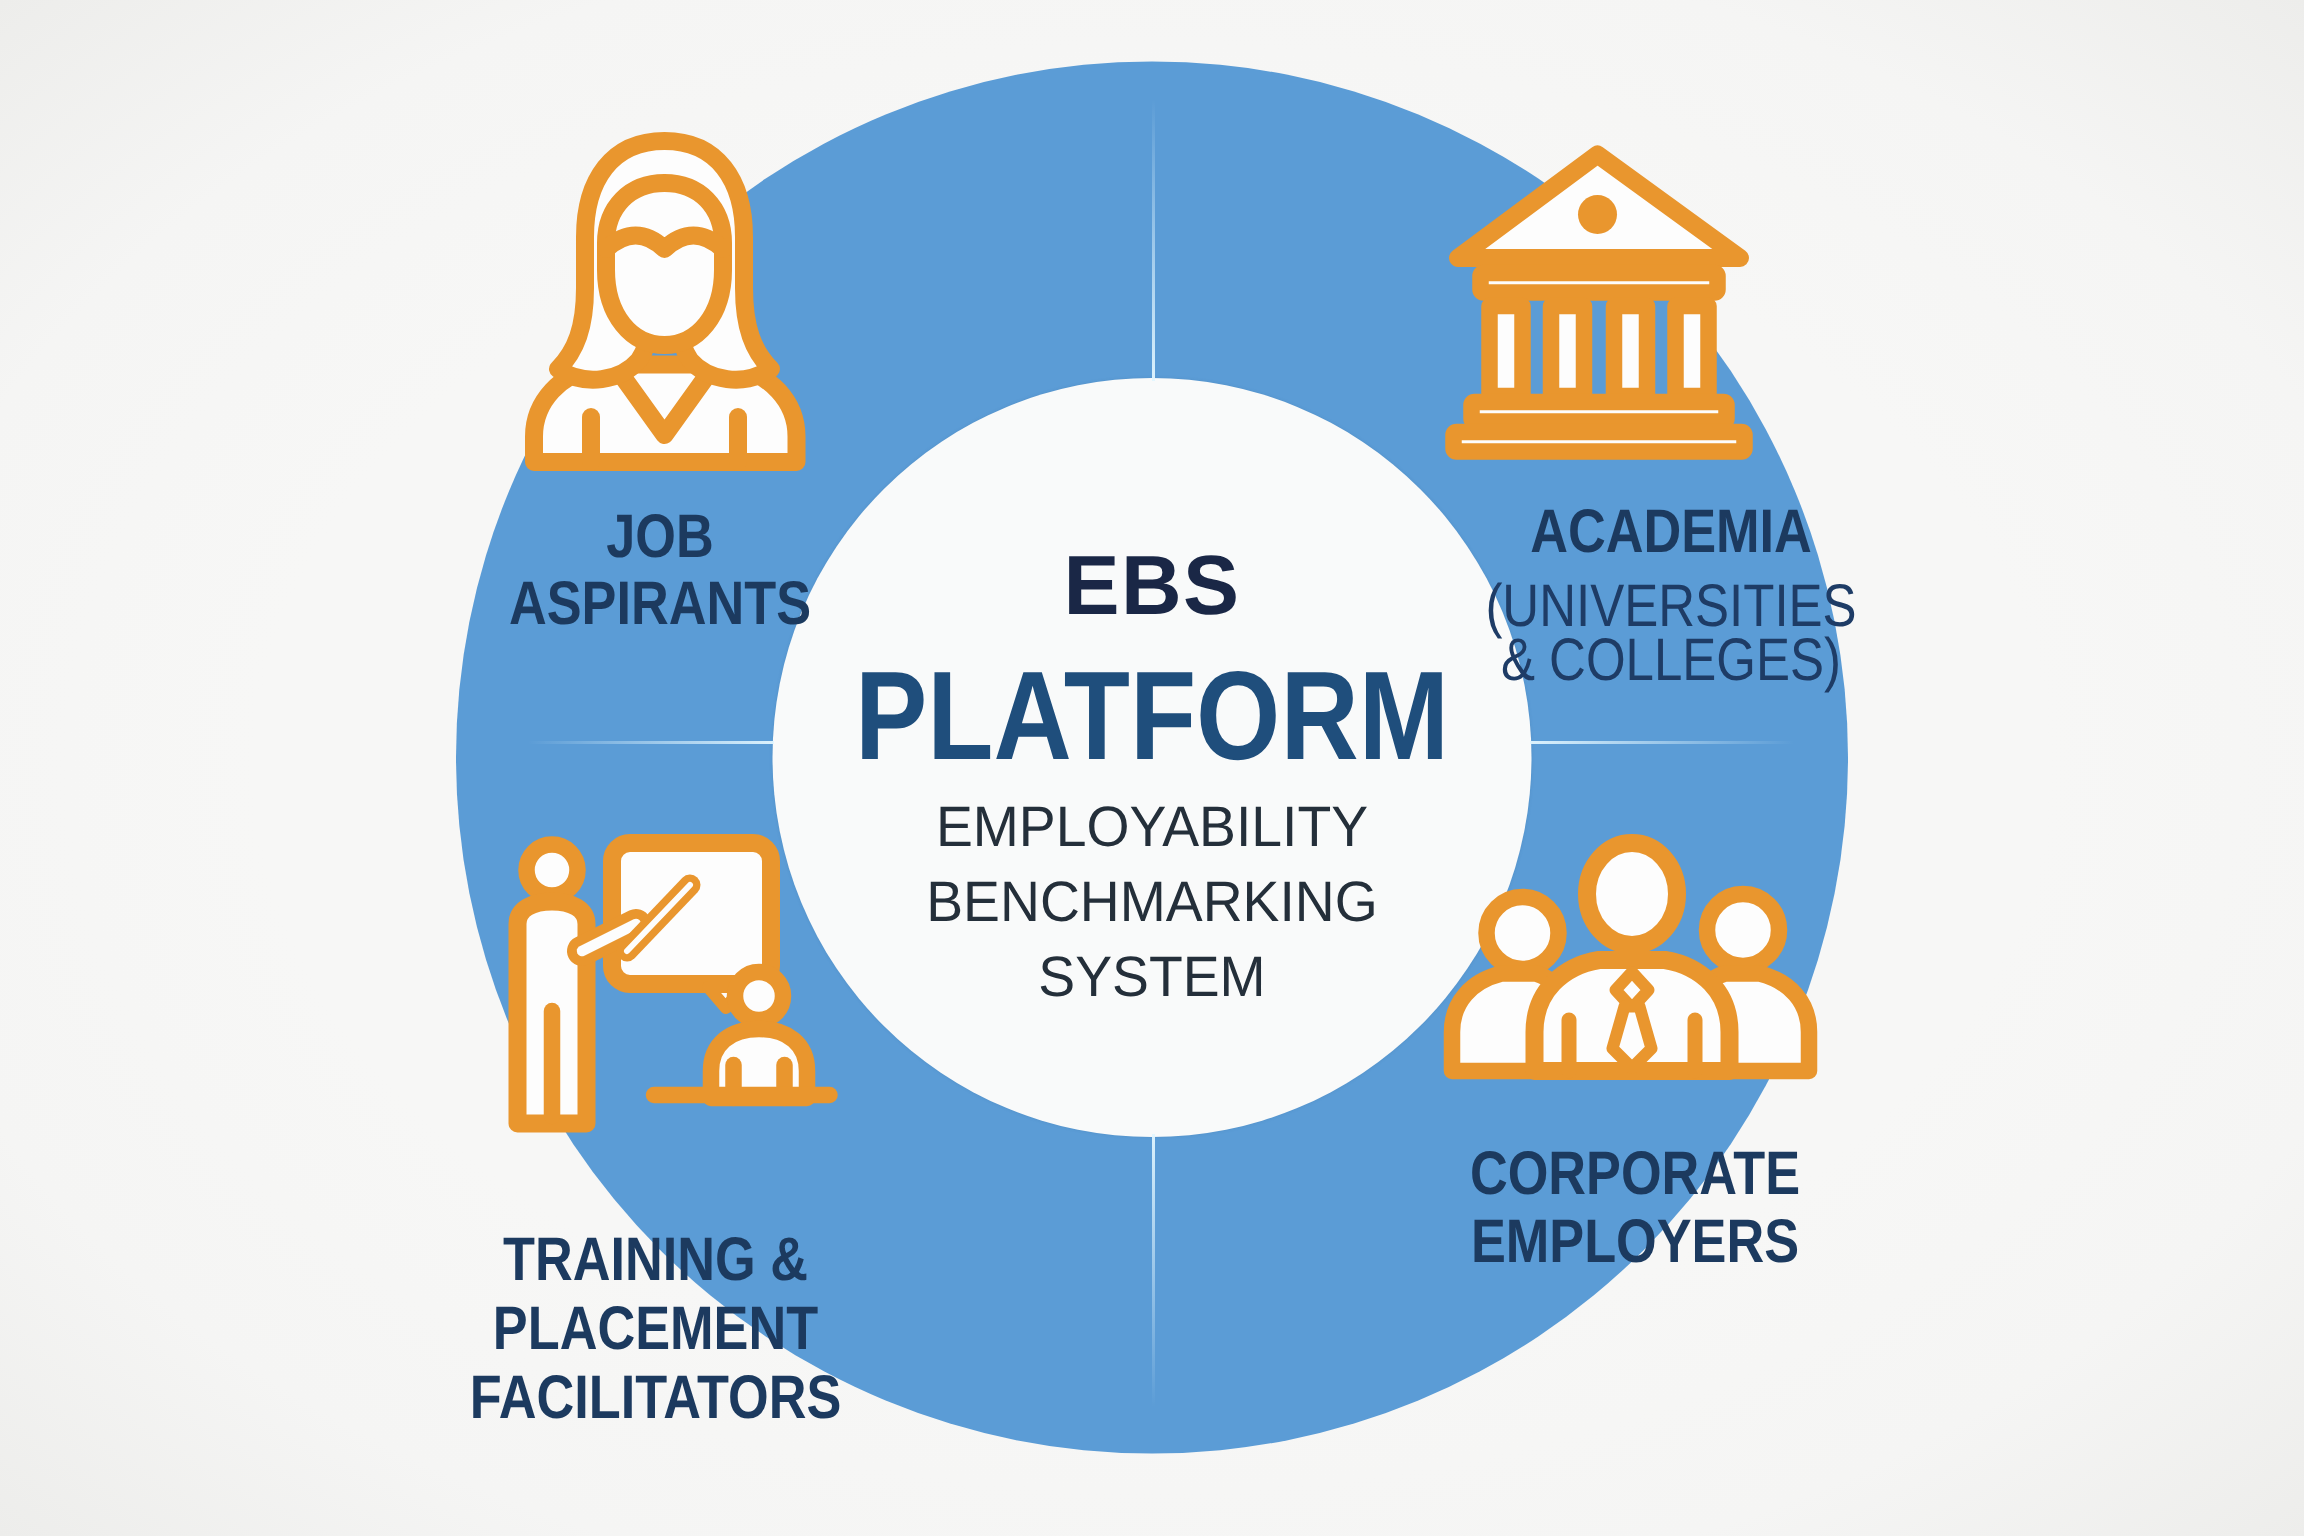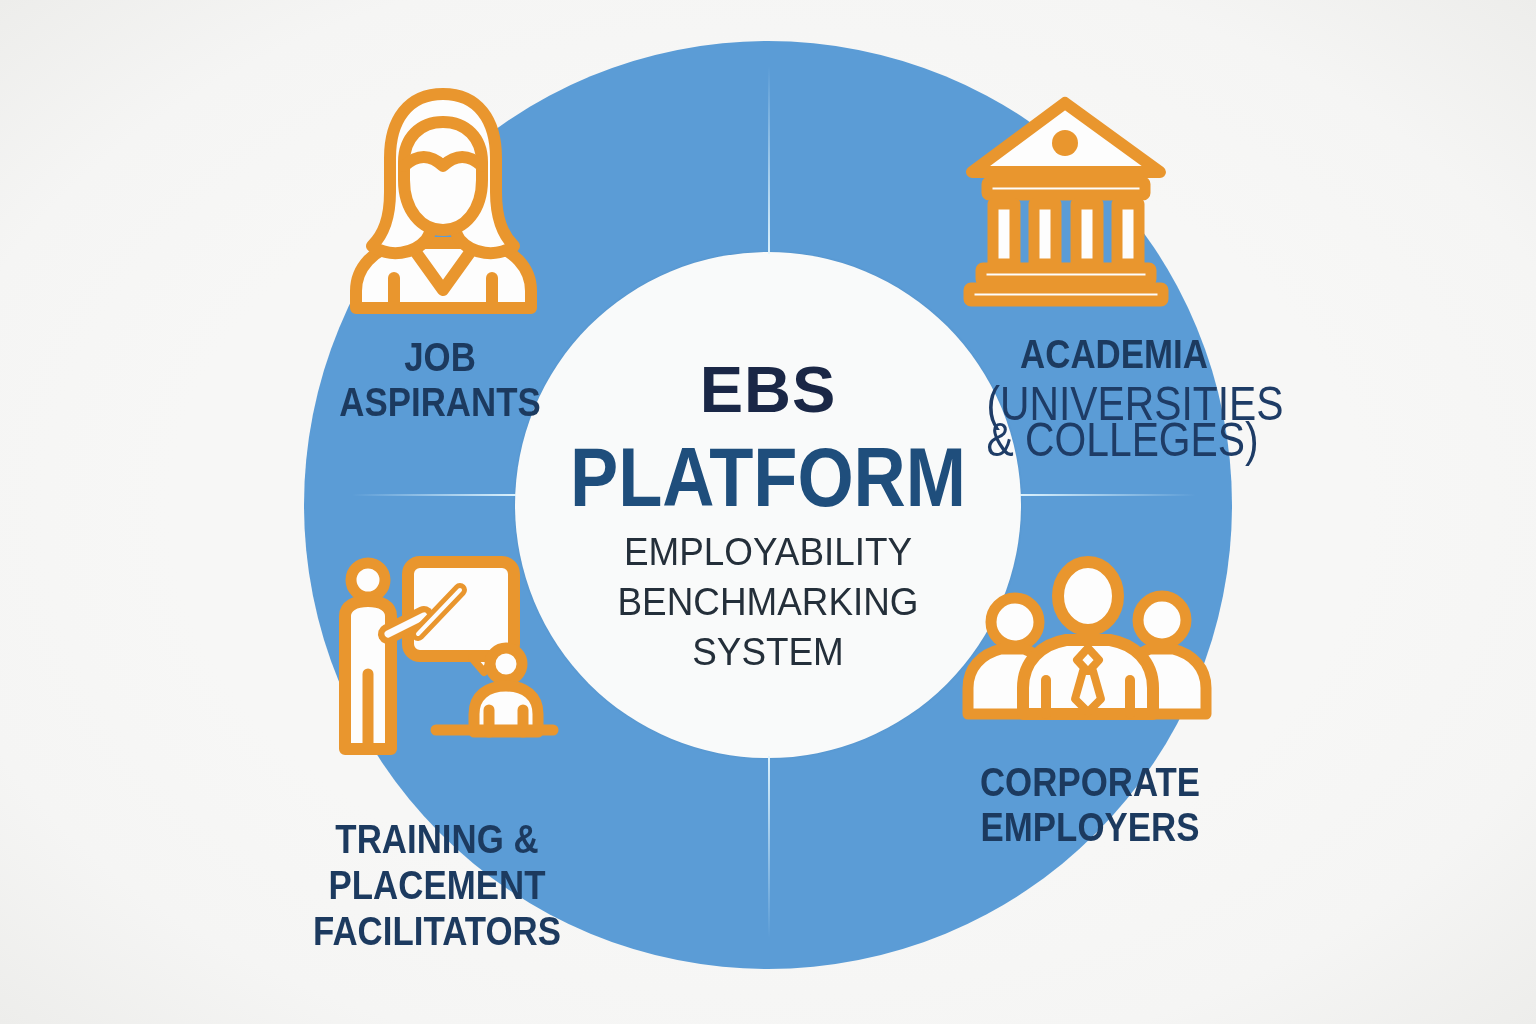--- a/index.html
+++ b/index.html
@@ -37,39 +37,39 @@
     background:linear-gradient(to bottom, rgba(226,246,255,.95), rgba(226,246,255,0));}
   .divider.h-left{left:352px;top:494px;width:164px;
     background:linear-gradient(to left, rgba(226,246,255,.95), rgba(226,246,255,0));}
   .divider.h-right{left:1020px;top:494px;width:176px;
     background:linear-gradient(to right, rgba(226,246,255,.95), rgba(226,246,255,0));}
 
   .center-block{
     position:absolute;left:518px;top:347px;width:500px;text-align:center;
   }
   .title-ebs{
-    font-size:65px;font-weight:800;line-height:86px;letter-spacing:1px;
+    font-size:56px;font-weight:800;line-height:86px;letter-spacing:1px;
     color:var(--title-dark-navy);
   }
   .title-platform{
     font-size:84px;font-weight:800;line-height:88px;letter-spacing:0;
     color:var(--platform-blue);
     transform:scaleX(.86);transform-origin:50% 50%;white-space:nowrap;
   }
   .center-subtitle{
     margin-top:6px;font-size:38px;font-weight:500;line-height:50px;
     color:var(--subtitle-dark);transform:scaleX(.97);transform-origin:50% 50%;
   }
   .q-label{
     position:absolute;text-align:center;color:var(--label-navy);
     font-weight:700;font-size:41px;line-height:45px;white-space:nowrap;
   }
   .q-label .ln{transform:scaleX(.85);transform-origin:50% 50%;}
   .q-sublabel{
-    margin-top:9px;font-weight:500;font-size:48px;line-height:36px;color:#1e3c66;
+    margin-top:9px;font-weight:500;font-size:40px;line-height:36px;color:#1e3c66;
   }
   .q-sublabel .ln{transform:scaleX(.85);transform-origin:50% 50%;}
   .icon{position:absolute;overflow:visible;}
   .icon .st{fill:var(--icon-fill);stroke:var(--icon-orange);stroke-linejoin:round;stroke-linecap:round;}
   .icon .ln{fill:none;stroke:var(--icon-orange);stroke-linejoin:round;stroke-linecap:round;}
   .icon .wh{fill:none;stroke:var(--icon-fill);stroke-linejoin:round;stroke-linecap:round;}
   .icon .dot{fill:var(--icon-orange);stroke:none;}
 </style>
 </head>
 <body>

